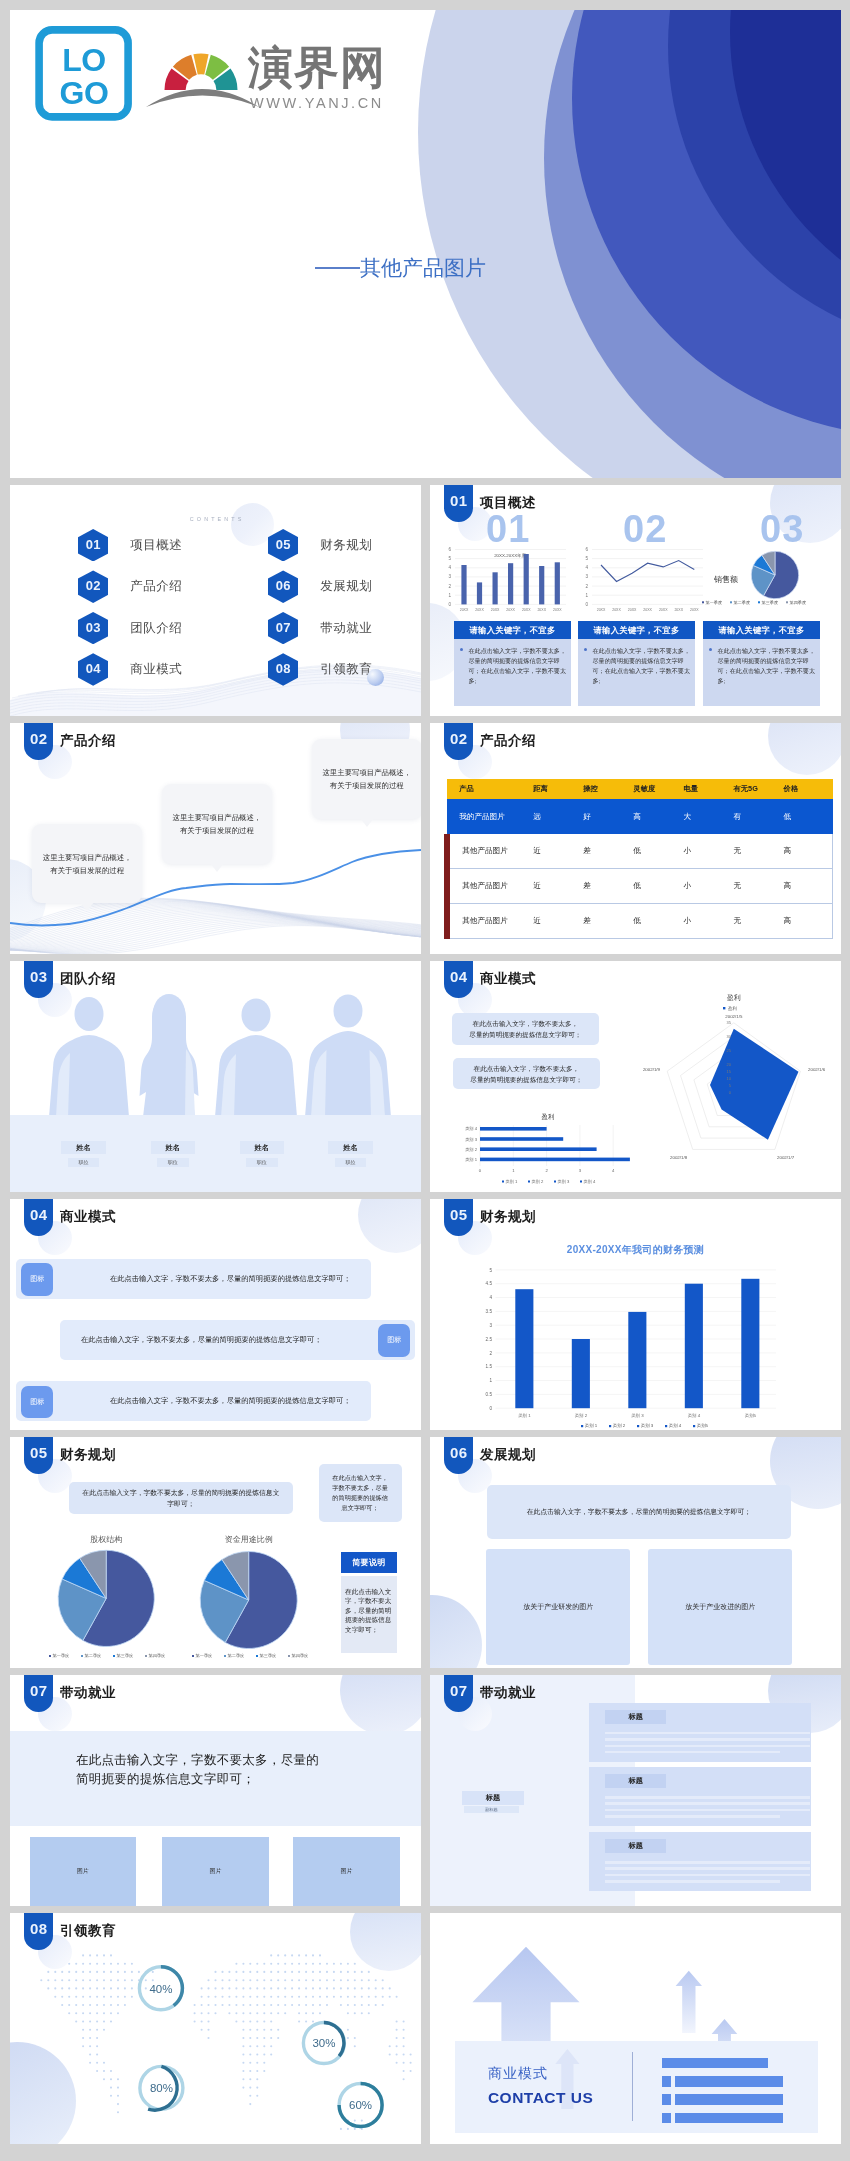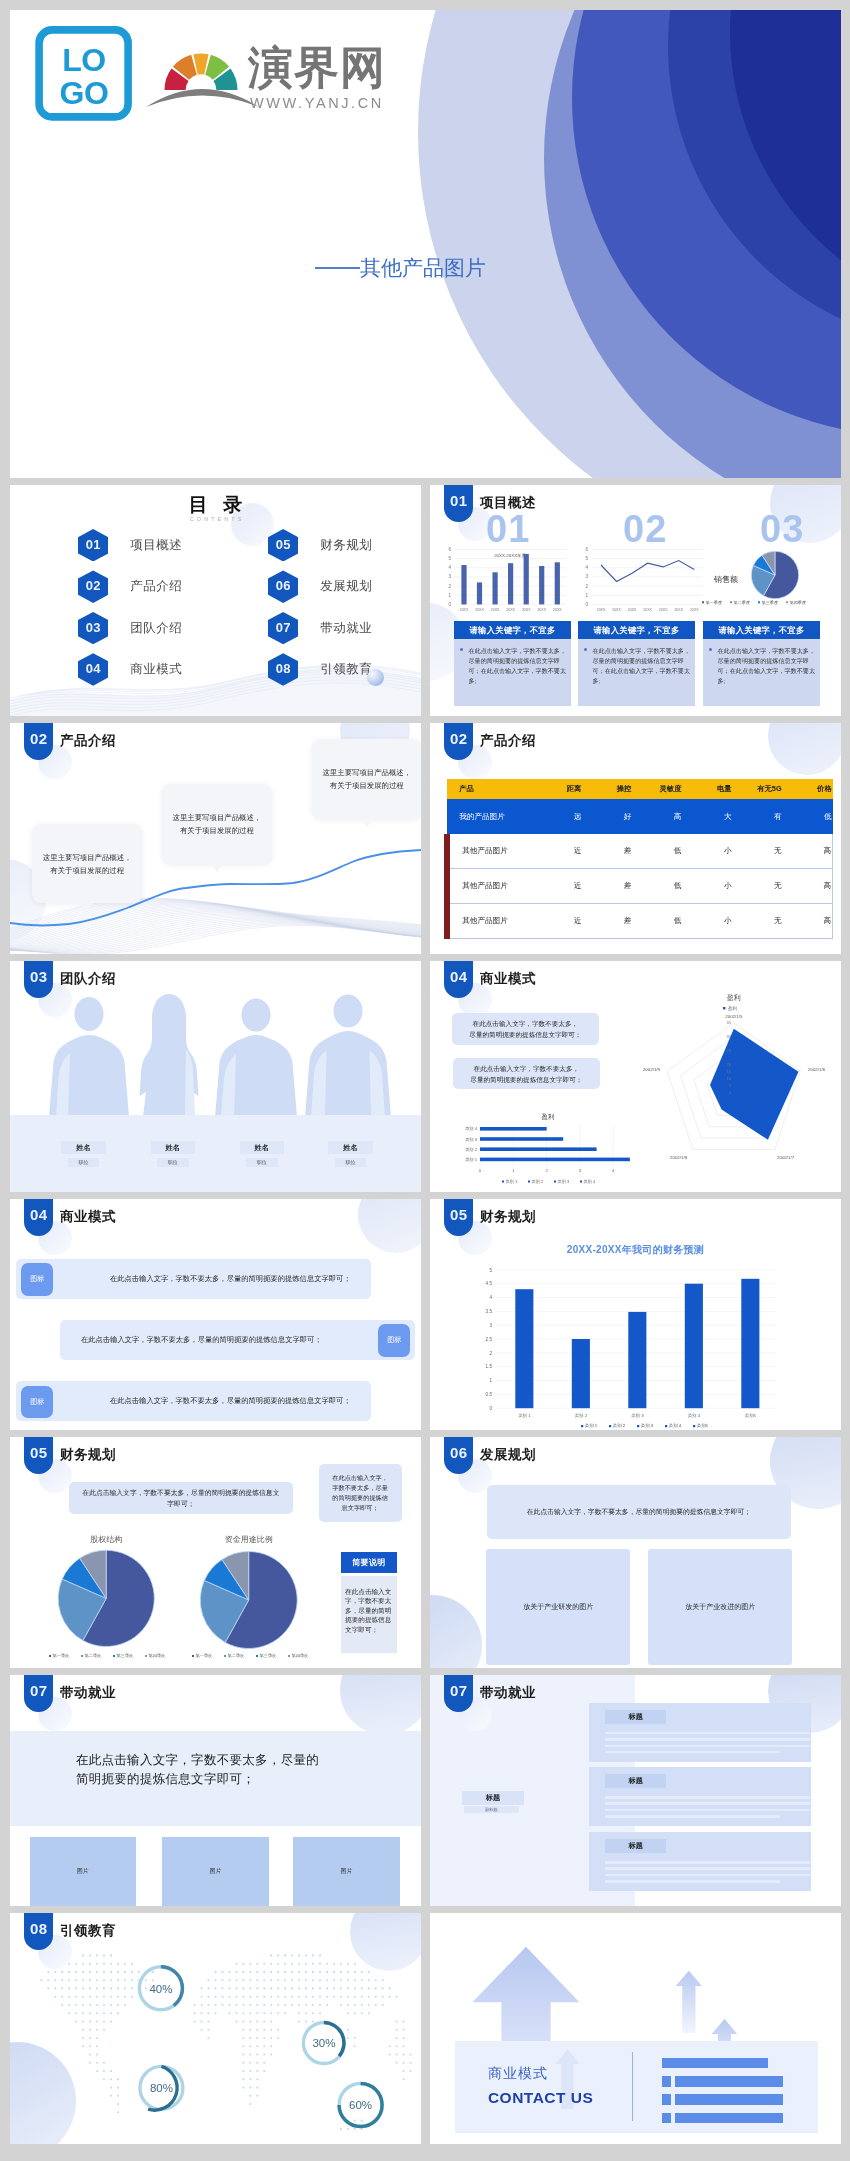--- a/index.html
+++ b/index.html
@@ -49,21 +49,21 @@
   
   #s-prod-a .pa-curve{position:absolute;left:0;top:0;}
   .callout{position:absolute;background:#F4F5F8;border-radius:9px;box-shadow:0 1px 5px rgba(80,95,140,.12);
            display:flex;align-items:center;justify-content:center;text-align:center;
            font-size:7.4px;line-height:13px;color:#2C2C2C;padding:0 4px;z-index:4;}
   .callout .tip{position:absolute;left:50%;bottom:-8px;margin-left:-7px;width:0;height:0;
                 border-left:7px solid transparent;border-right:7px solid transparent;border-top:9px solid #F4F5F8;}
 
   
   .ptable{position:absolute;left:14.2px;top:55.8px;width:389px;border-collapse:collapse;table-layout:fixed;z-index:4;}
-  .ptable td{text-align:right;font-size:7.6px;color:#2a2a2a;height:31.8px;border-bottom:1px solid #B9C9E4;}
+  .ptable td{text-align:left;font-size:7.6px;color:#2a2a2a;height:31.8px;border-bottom:1px solid #B9C9E4;}
   .ptable tr:not(.th):not(.hl) td:first-child{border-left:6px solid #7f1d1d;}
   .ptable tr:not(.th):not(.hl) td:last-child{border-right:1px solid #B9C9E4;}
   .ptable tr.th td{background:#F6BC09;font-weight:bold;height:18.7px;border-bottom:none;color:#222;font-size:7.3px;}
   .ptable tr.hl td{background:#0B57D0;color:#fff;height:33px;border-bottom:none;font-weight:normal;}
   .ptable td:first-child{width:72px;text-align:left;padding-left:12px;}
 
   
   #s-team .team-sil{position:absolute;left:0;top:0;z-index:1;}
   #s-team .team-band{position:absolute;left:0;top:154.4px;width:411px;height:76.6px;background:#E8EFFB;z-index:2;}
   .tm{position:absolute;top:180.3px;width:44.4px;z-index:3;text-align:center;}
@@ -208,21 +208,20 @@
         <path d="M0 51 C 62 33 124 57 202 37 S 330 11 411 27"></path>
         <path d="M0 48 C 64 30 128 54 204 34 S 332 9 411 25"></path>
         <path d="M0 45 C 66 28 130 51 206 32 S 334 7 411 23"></path>
         <path d="M2 42 C 68 26 132 48 208 30 S 336 5 411 21"></path>
         <path d="M8 40 C 72 25 136 46 210 28 S 338 4 411 19"></path>
         <path d="M16 39 C 78 24 140 44 212 27 S 340 3 411 18"></path>
         <path d="M26 38 C 84 24 144 43 214 26 S 342 2 411 17"></path>
       </g>
     </svg>
     <div class="blob" style="left:357px;top:184px;width:17px;height:17px;background:radial-gradient(circle at 32% 30%,#F6F9FE 0%,#BCCDF0 55%,#7E9EE0 100%);z-index:4;"></div>
-    <div class="toc-title">目 录</div>
     <div class="toc-sub">C O N T E N T S</div>
     <div class="toc-grid">
       <div class="toc-item">
           <span class="hex">01</span>
           <span class="toc-lbl">项目概述</span>
         </div>
       <div class="toc-item">
           <span class="hex">05</span>
           <span class="toc-lbl">财务规划</span>
         </div>

